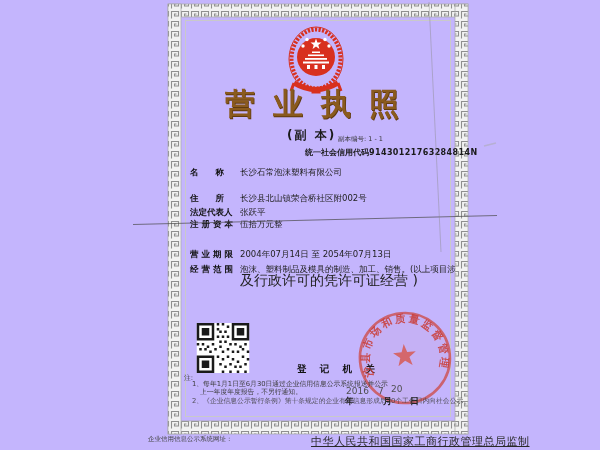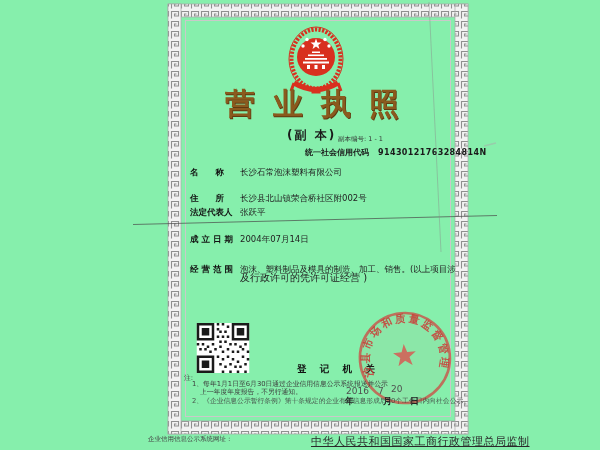--- a/index.html
+++ b/index.html
@@ -1,34 +1,34 @@
 <!DOCTYPE html>
 <html><head>
 <meta charset="utf-8">
 <style>
   html,body{margin:0;padding:0;}
   body{
     width:600px;height:450px;background:#ffffff;overflow:hidden;
     font-family:"DejaVu Sans","Liberation Sans",sans-serif;
   }
-  .page{position:relative;width:600px;height:450px;background:#86efac;}
+  .page{position:relative;width:600px;height:450px;background:#c4b5fd;}
   .abs{position:absolute;line-height:1.05;}
   .title{
     font-family:"DejaVu Serif","Liberation Serif",serif;
     font-weight:bold;color:#8a5a1e;font-size:30px;letter-spacing:18px;
     text-shadow:0.7px 0.7px 0 #5f3a10;white-space:nowrap;
   }
   .subtitle{font-weight:bold;font-size:12px;color:#1a1a1a;letter-spacing:2px;white-space:nowrap;}
   .copyno{font-size:6.5px;color:#333;white-space:nowrap;}
   .creditline{font-size:8px;font-weight:bold;color:#1a1a1a;white-space:nowrap;}
-  .creditline .code{margin-left:9px;letter-spacing:0.4px;text-align:center;}
+  .creditline .code{letter-spacing:0.4px;text-align:center;}
   .frow{position:absolute;left:190px;white-space:nowrap;font-size:8.5px;color:#222;}
   .frow .lab{display:inline-block;width:47px;font-weight:bold;color:#111;white-space:pre;}
   .frow .val{margin-left:3px;}
-  .scope2{font-size:10px;color:#222;white-space:nowrap;}
+  .scope2{font-size:14px;color:#222;white-space:nowrap;}
   .registry{font-size:9.5px;font-weight:bold;color:#111;letter-spacing:5px;white-space:nowrap;}
   .dateNum{font-size:9px;color:#4f4f4f;white-space:nowrap;}
   .dateUnit{font-size:9px;font-weight:bold;color:#222;}
   .note{font-size:6.8px;color:#3c3c3c;white-space:nowrap;}
   .footL{font-size:6.5px;color:#444;white-space:nowrap;}
   .footR{font-size:11px;color:#2a2a2a;white-space:nowrap;letter-spacing:0.5px;text-decoration:underline;}
   svg{display:block;}
   .overlay{pointer-events:none;}
 </style>
 </head>
@@ -81,22 +81,25 @@
 
   <div class="frow" style="top:167px">
     <span class="lab">名　　称</span><span class="val">长沙石常泡沫塑料有限公司</span>
   </div>
   <div class="frow" style="top:193px">
     <span class="lab">住　　所</span><span class="val">长沙县北山镇荣合桥社区附002号</span>
   </div>
   <div class="frow" style="top:207px">
     <span class="lab">法定代表人</span><span class="val">张跃平</span>
   </div>
-  <div class="frow" style="top:234px">
-    <span class="lab">成 立 日 期</span><span class="val">2004年07月14日</span>
+  <div class="frow" style="top:219px">
+    <span class="lab">注 册 资 本</span><span class="val">伍拾万元整</span>
+  </div>
+  <div class="frow" style="top:249px">
+    <span class="lab">营 业 期 限</span><span class="val">2004年07月14日  至  2054年07月13日</span>
   </div>
   <div class="frow" style="top:264px">
     <span class="lab">经 营 范 围</span><span class="val">泡沫、塑料制品及模具的制造、加工、销售。(以上项目涉</span>
   </div>
   <div class="abs scope2" style="left:240px;top:272.5px">及行政许可的凭许可证经营 )</div>
 
   <svg class="abs" style="left:196px;top:323px" width="54" height="50" viewBox="0 0 21 20">
     <rect x="0" y="0" width="21" height="20" fill="#ffffff"></rect>
     <g fill="#1a1a1a">
       <rect x="0" y="0" width="7" height="7"></rect>

